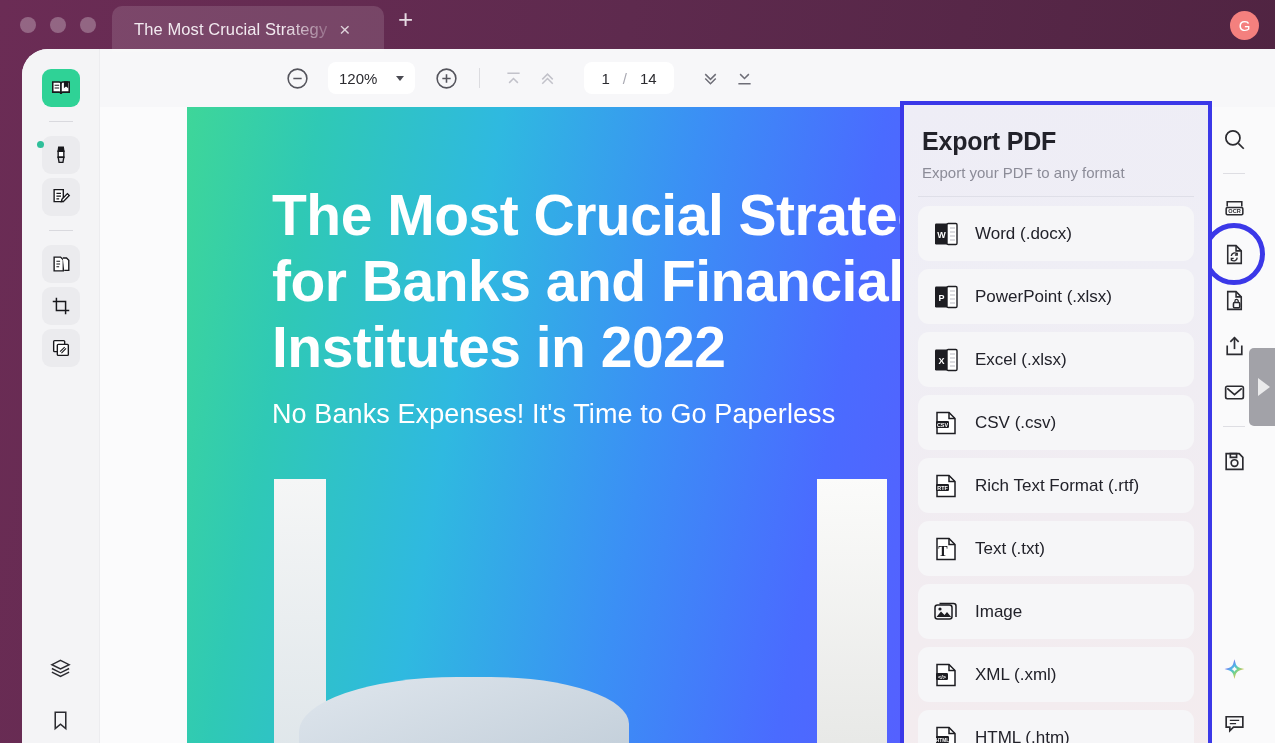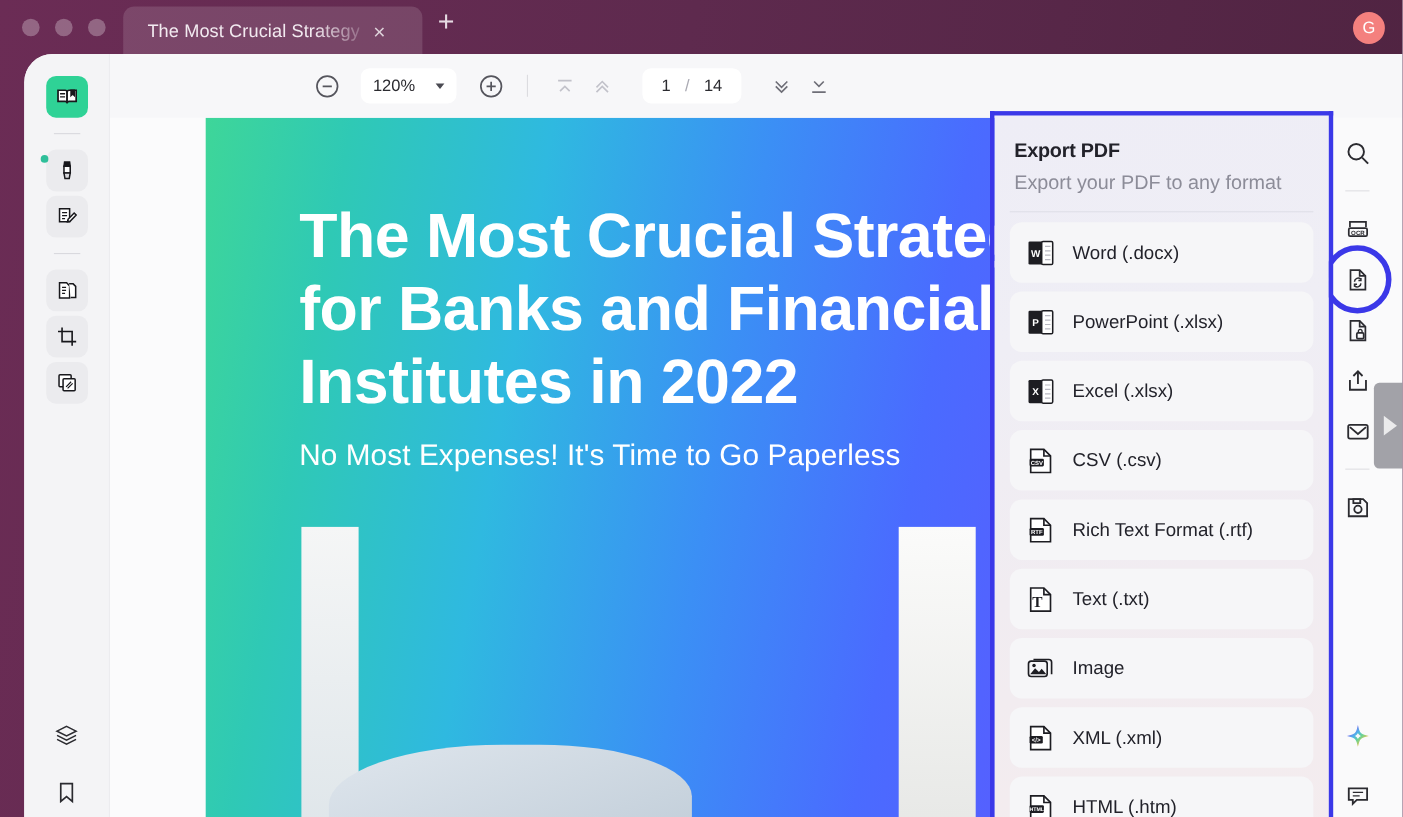--- a/index.html
+++ b/index.html
@@ -190,22 +190,22 @@
   #export-panel {
     position:absolute; left:878px; top:52px; width:312px; bottom:-12px;
     background:linear-gradient(170deg,#eeedf6 0%,#efeef5 30%,#f1ecf1 62%,#f4ecee 100%);
     border:4px solid #3b38e8;
     border-bottom:none;
     z-index:20;
     display:flex; flex-direction:column;
     overflow:hidden;
   }
   #panel-head { padding:22px 18px 0 18px; }
-  #panel-title { font-size:18px; font-weight:bold; color:#22222a; letter-spacing:-.2px; }
-  #panel-sub { font-size:18px; color:#8c8c98; margin-top:8px; }
+  #panel-title { font-size:25px; font-weight:bold; color:#22222a; letter-spacing:-.2px; }
+  #panel-sub { font-size:15px; color:#8c8c98; margin-top:8px; }
   #panel-rule { height:1px; background:#dfdfe8; margin:15px 14px 0 14px; }
   #panel-list { flex:1; padding:9px 14px 0 14px; display:flex; flex-direction:column; gap:8px; overflow:hidden; }
   .export-item {
     display:flex; align-items:center; gap:15px;
     background:#f6f6f8; border-radius:11px;
     height:55px; padding:0 14px;
     flex:0 0 auto; cursor:pointer;
   }
   .export-label { font-size:17px; color:#22222a; }
   .fmt-icon { width:28px; height:28px; flex:0 0 28px; }
@@ -370,21 +370,21 @@
             <path d="M5 18h14"></path>
         </svg>
       </div>
     </div>
 
     <div id="doc-area">
       <div id="pdf-page">
         <div id="pdf-title">The Most Crucial Strategy
 for Banks and Financial
 Institutes in 2022</div>
-        <div id="pdf-sub">No Most Expenses! It's Time to Go Paperless</div>
+        <div id="pdf-sub">No Banks Expenses! It's Time to Go Paperless</div>
         <div id="pdf-photo">
           <div id="photo-left-band"></div>
           <div id="photo-right-band"></div>
           <div id="photo-shirt"></div>
         </div>
       </div>
     </div>
 
     <div id="right-rail">
 

